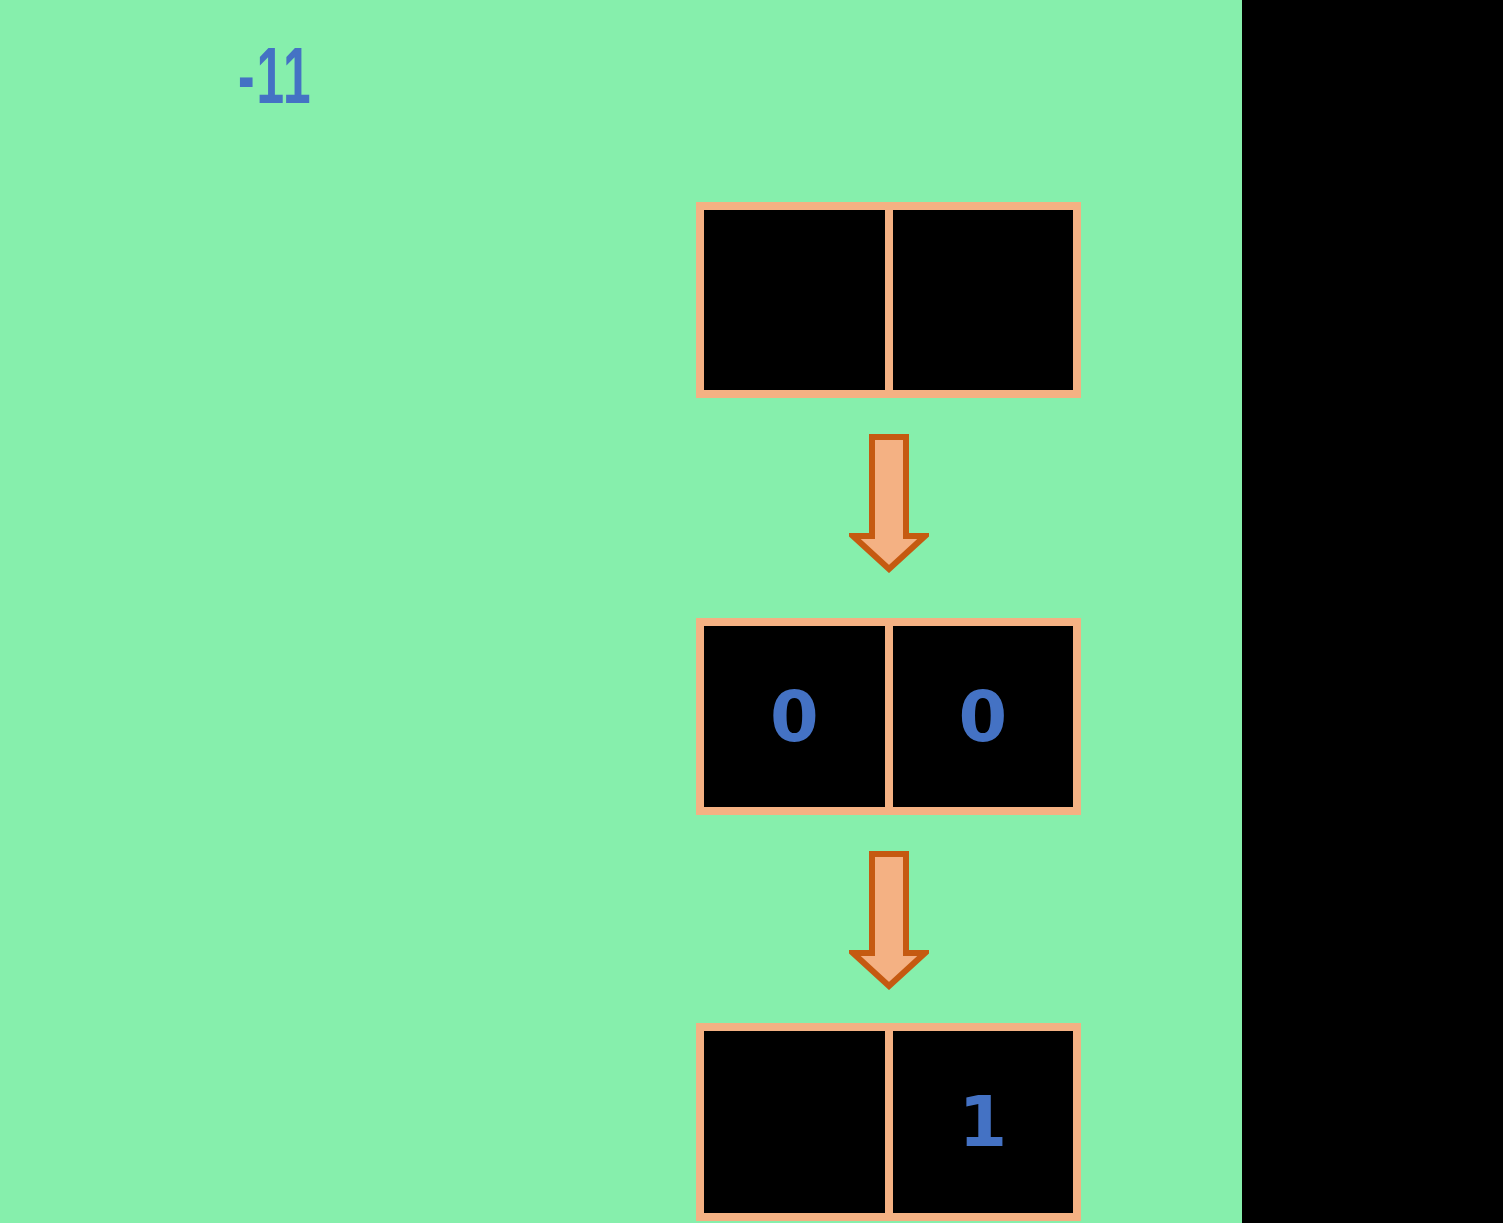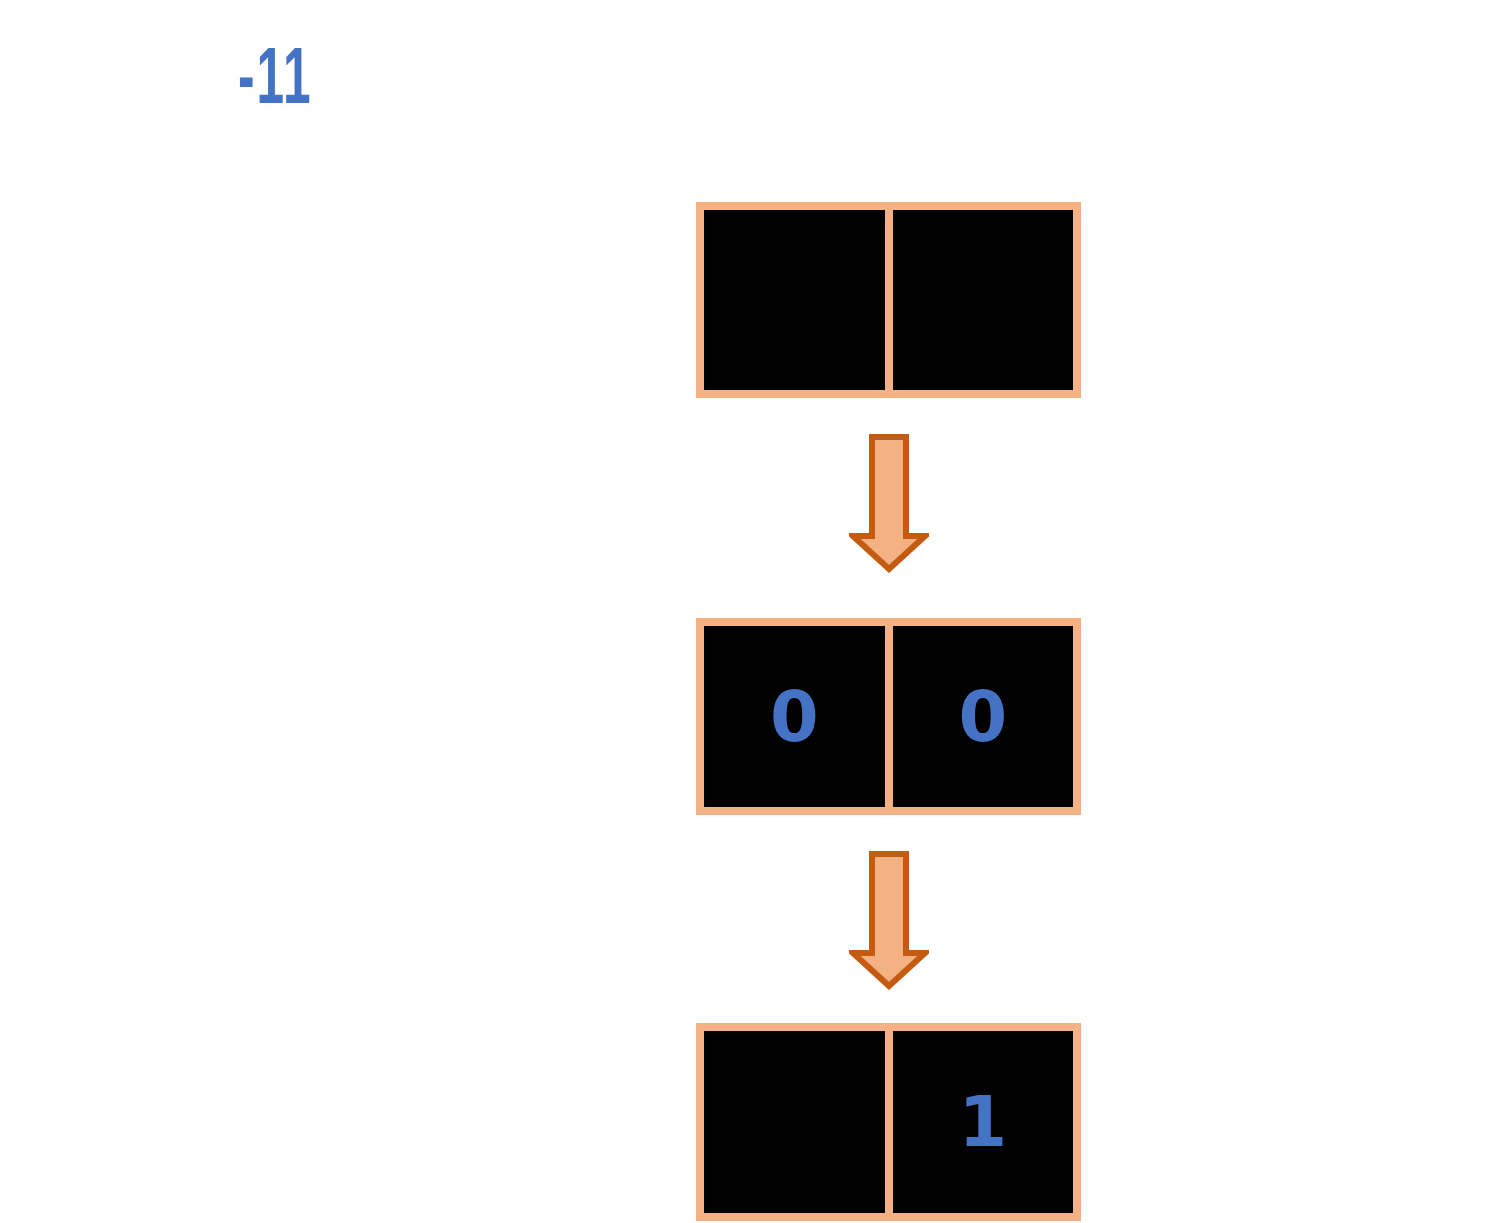--- a/index.html
+++ b/index.html
@@ -2,23 +2,23 @@
 <html><head>
 <meta charset="utf-8">
 <style>
   html, body {
     margin: 0;
     padding: 0;
     background: #000000;
   }
   .canvas {
     position: relative;
-    width: 1503px;
+    width: 1242px;
     height: 1223px;
-    background: #ffffff;
+    background: #86efac;
     overflow: hidden;
     font-family: "Liberation Sans", sans-serif;
   }
   .neg-label {
     position: absolute;
     left: 238px;
     top: 30px;
     font-size: 80px;
     font-weight: bold;
     color: #4472C4;

